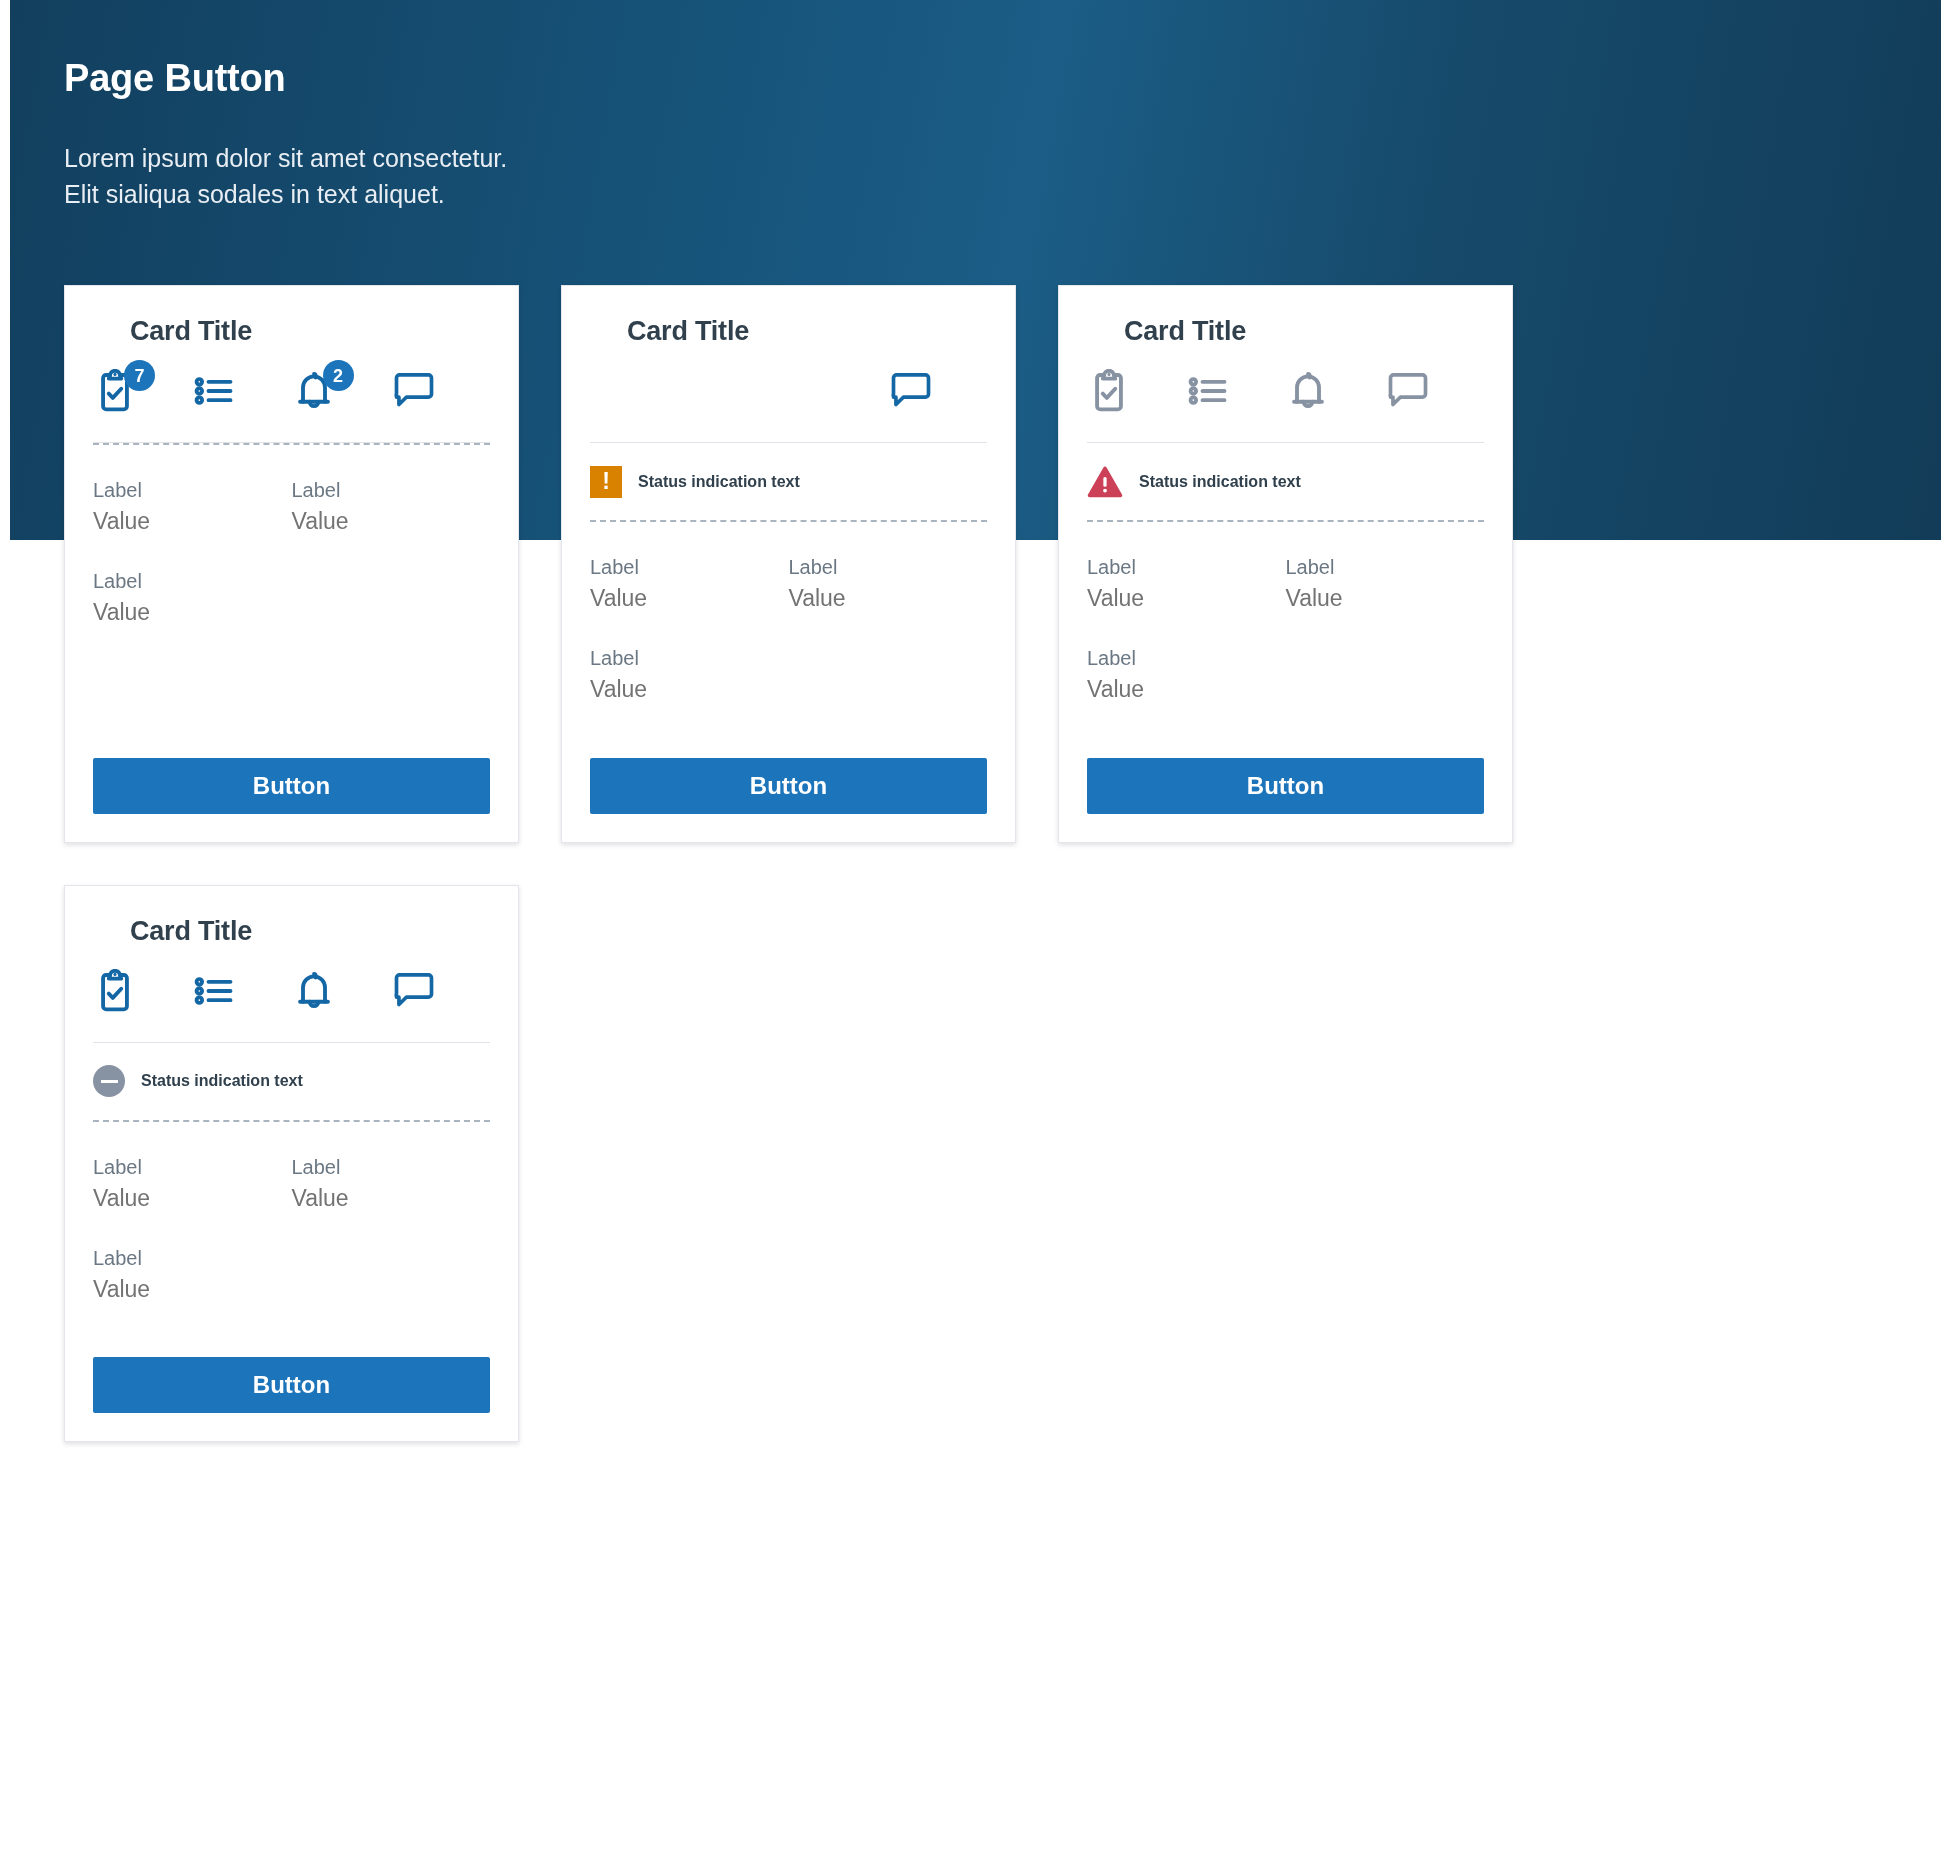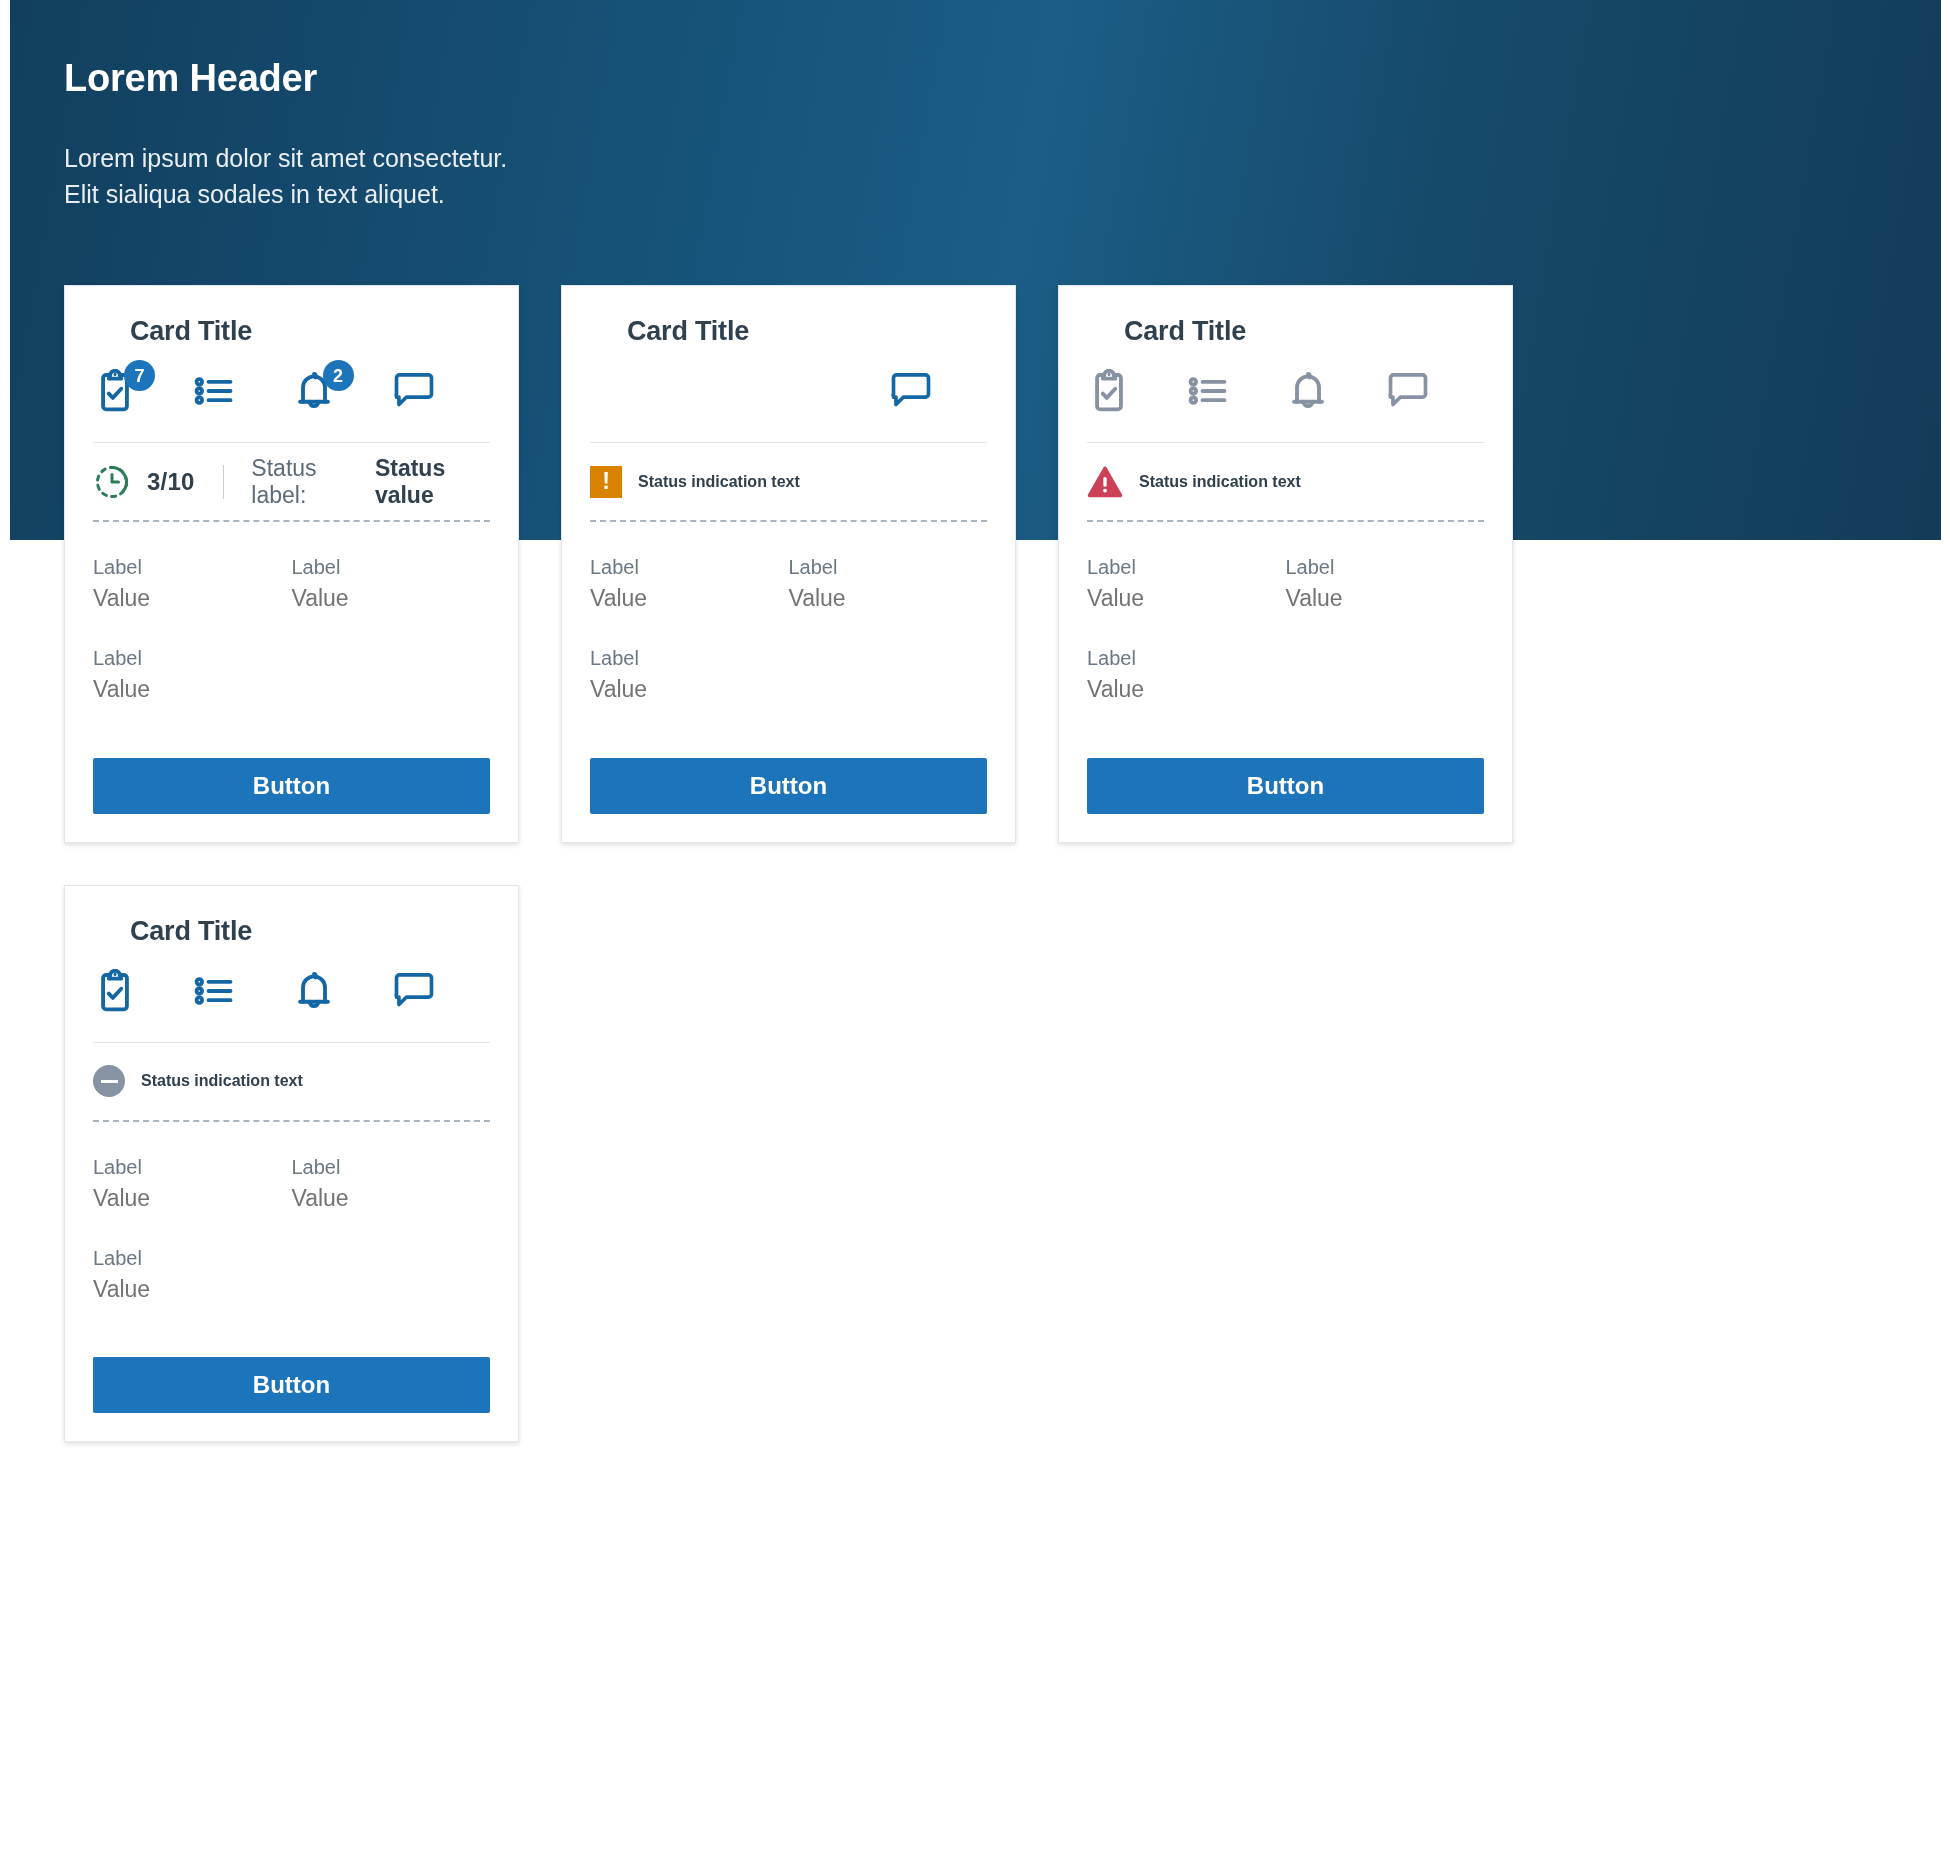--- a/index.html
+++ b/index.html
@@ -230,21 +230,21 @@
   }
 </style>
 </head>
 <body>
 
 <div class="page">
 
   <div class="header-band"></div>
 
   <div class="header-text">
-    <div class="header-title">Lorem Header</div>
+    <div class="header-title">Page Button</div>
     <div class="header-sub">
       <div>Lorem ipsum dolor sit amet consectetur.</div>
       <div>Elit sialiqua sodales in text aliquet.</div>
     </div>
   </div>
 
   <div class="card-grid" id="card-grid">
       <div class="card">
         <div class="card-title">Card Title</div>
         <div class="icon-row">
@@ -282,33 +282,20 @@
           </div>
           <div class="icon-slot">
             <div class="icon-wrap">
               <svg width="46" height="42" viewBox="0 0 26 24">
                 <path fill="none" stroke="#1467a5" stroke-width="2.1" stroke-linecap="round" stroke-linejoin="round" d="M3 5.2a1.8 1.8 0 0 1 1.8-1.8h16.4A1.8 1.8 0 0 1 23 5.2v9.1a1.8 1.8 0 0 1-1.8 1.8H8.6L4.4 20.3v-4.2h-1.4A1.8 1.8 0 0 1 3 14.3z"></path>
               </svg>
             </div>
           </div>
         </div>
         <hr class="icon-divider">
-        <div class="status-row">
-          <span style="display: flex;">
-            <svg width="38" height="38" viewBox="0 0 24 24">
-              <circle cx="12" cy="12" r="9.2" fill="none" stroke="#2e7d58" stroke-width="1.9" stroke-linecap="round" stroke-dasharray="2.6 3.4"></circle>
-              <path d="M12 2.8 A9.2 9.2 0 0 1 18.8 18.1" fill="none" stroke="#2e7d58" stroke-width="1.9" stroke-linecap="round"></path>
-              <path d="M12 7.2V12h4.1" fill="none" stroke="#2e7d58" stroke-width="1.9" stroke-linecap="round" stroke-linejoin="round"></path>
-            </svg>
-          </span>
-          <span class="status-count">3/10</span>
-          <span class="vbar"></span>
-          <span class="status-label">Status label:</span>
-          <span class="status-value">Status value</span>
-        </div>
         <hr class="dash-divider">
         <div class="lv-grid">
           <div class="lv-cell">
             <div class="lv-label">Label</div>
             <div class="lv-value">Value</div>
           </div>
           <div class="lv-cell">
             <div class="lv-label">Label</div>
             <div class="lv-value">Value</div>
           </div>

